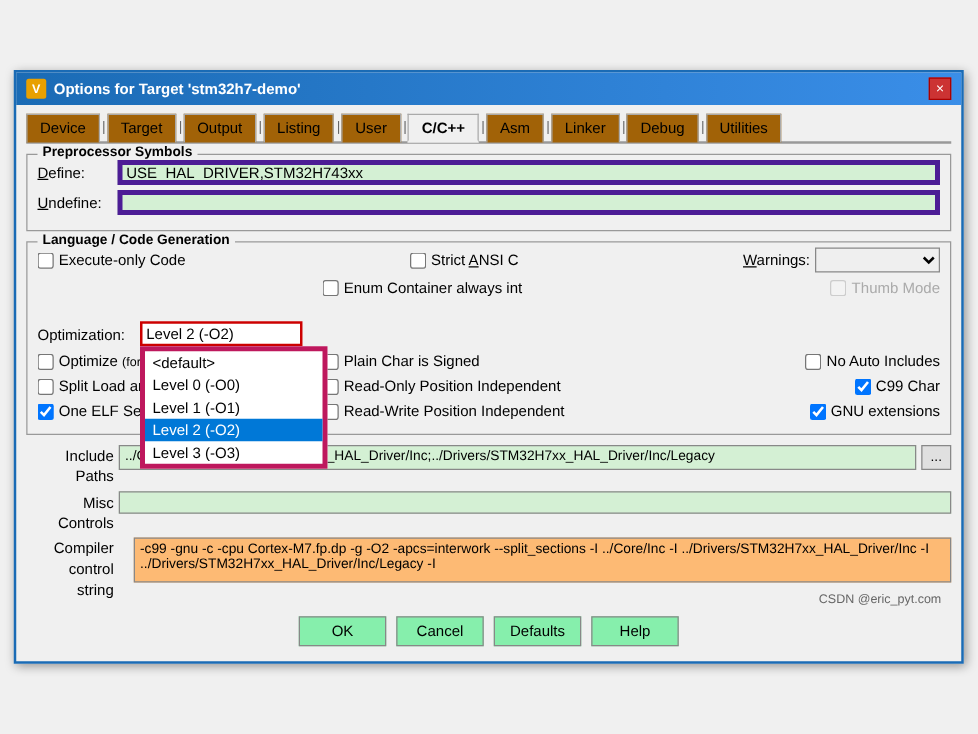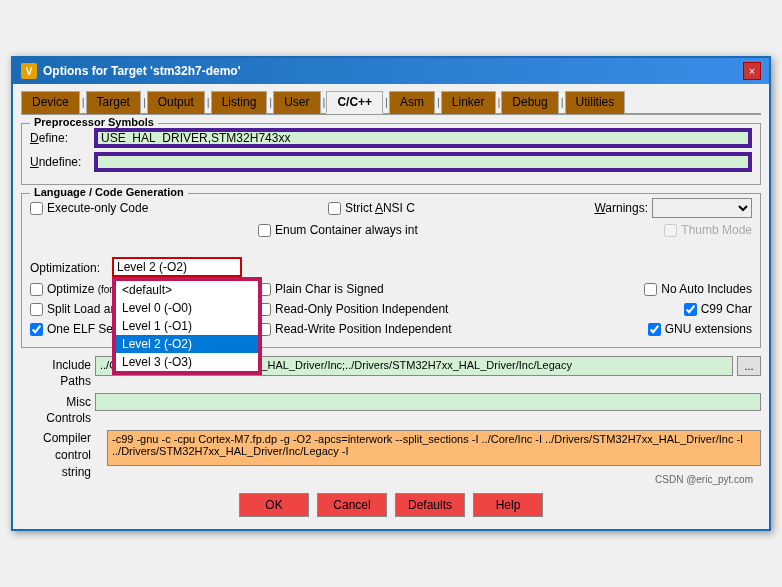--- a/index.html
+++ b/index.html
@@ -212,21 +212,21 @@
     .btn-row {
       display: flex;
       justify-content: center;
       gap: 8px;
       margin-top: 8px;
       padding: 4px;
     }
     .btn {
       min-width: 70px;
       height: 24px;
-      background: #ef4444;
+      background: #86efac;
       border: 1px solid #888;
       cursor: pointer;
       font-size: 12px;
       padding: 0 12px;
     }
 
     
     .watermark {
       position: absolute;
       right: 8px;

